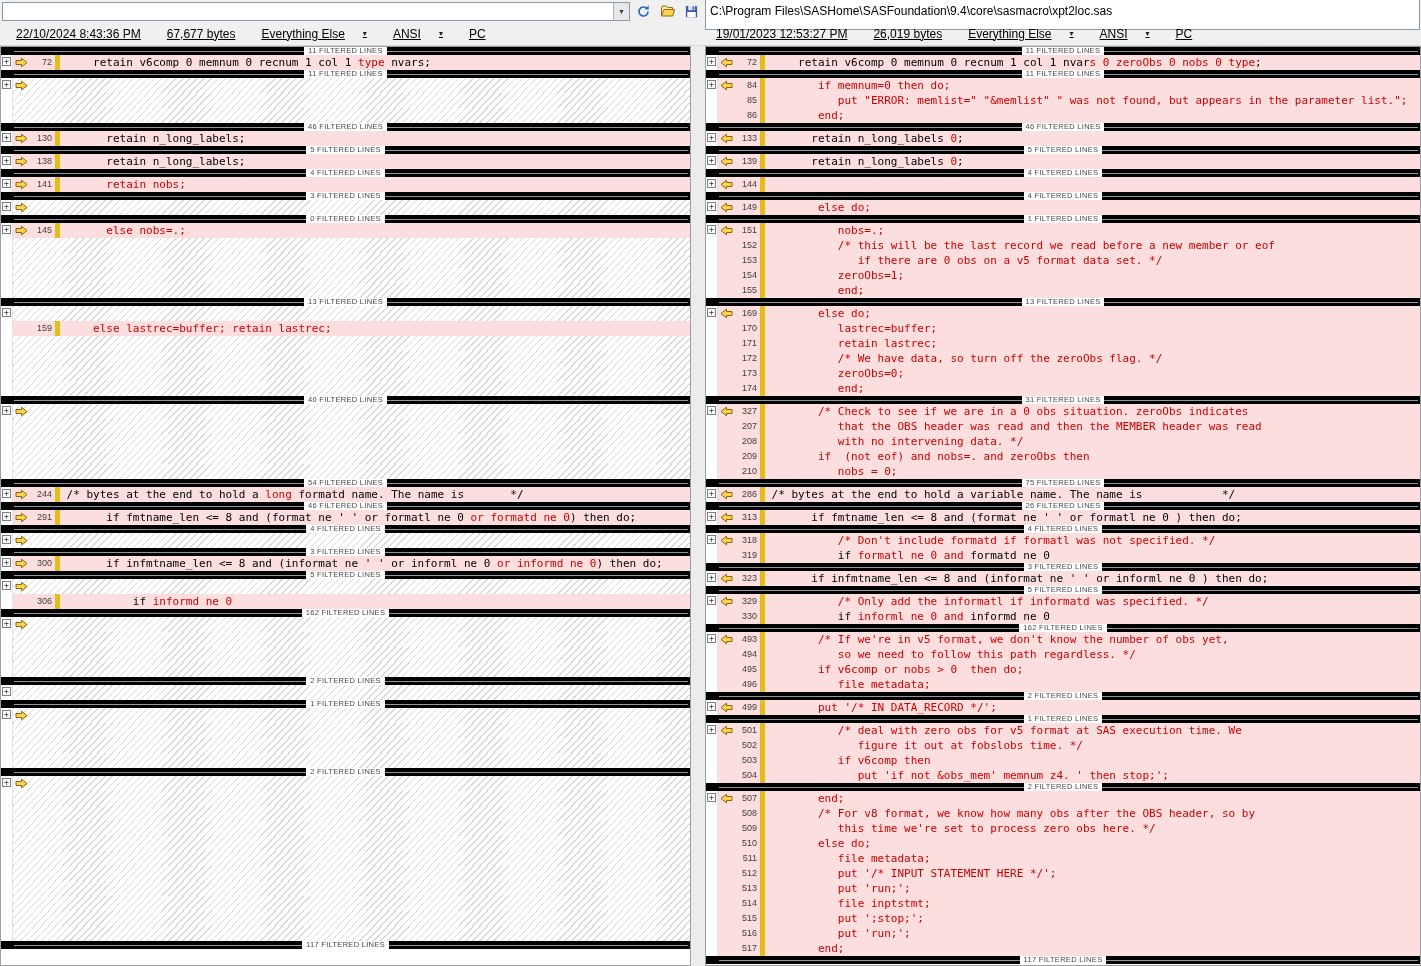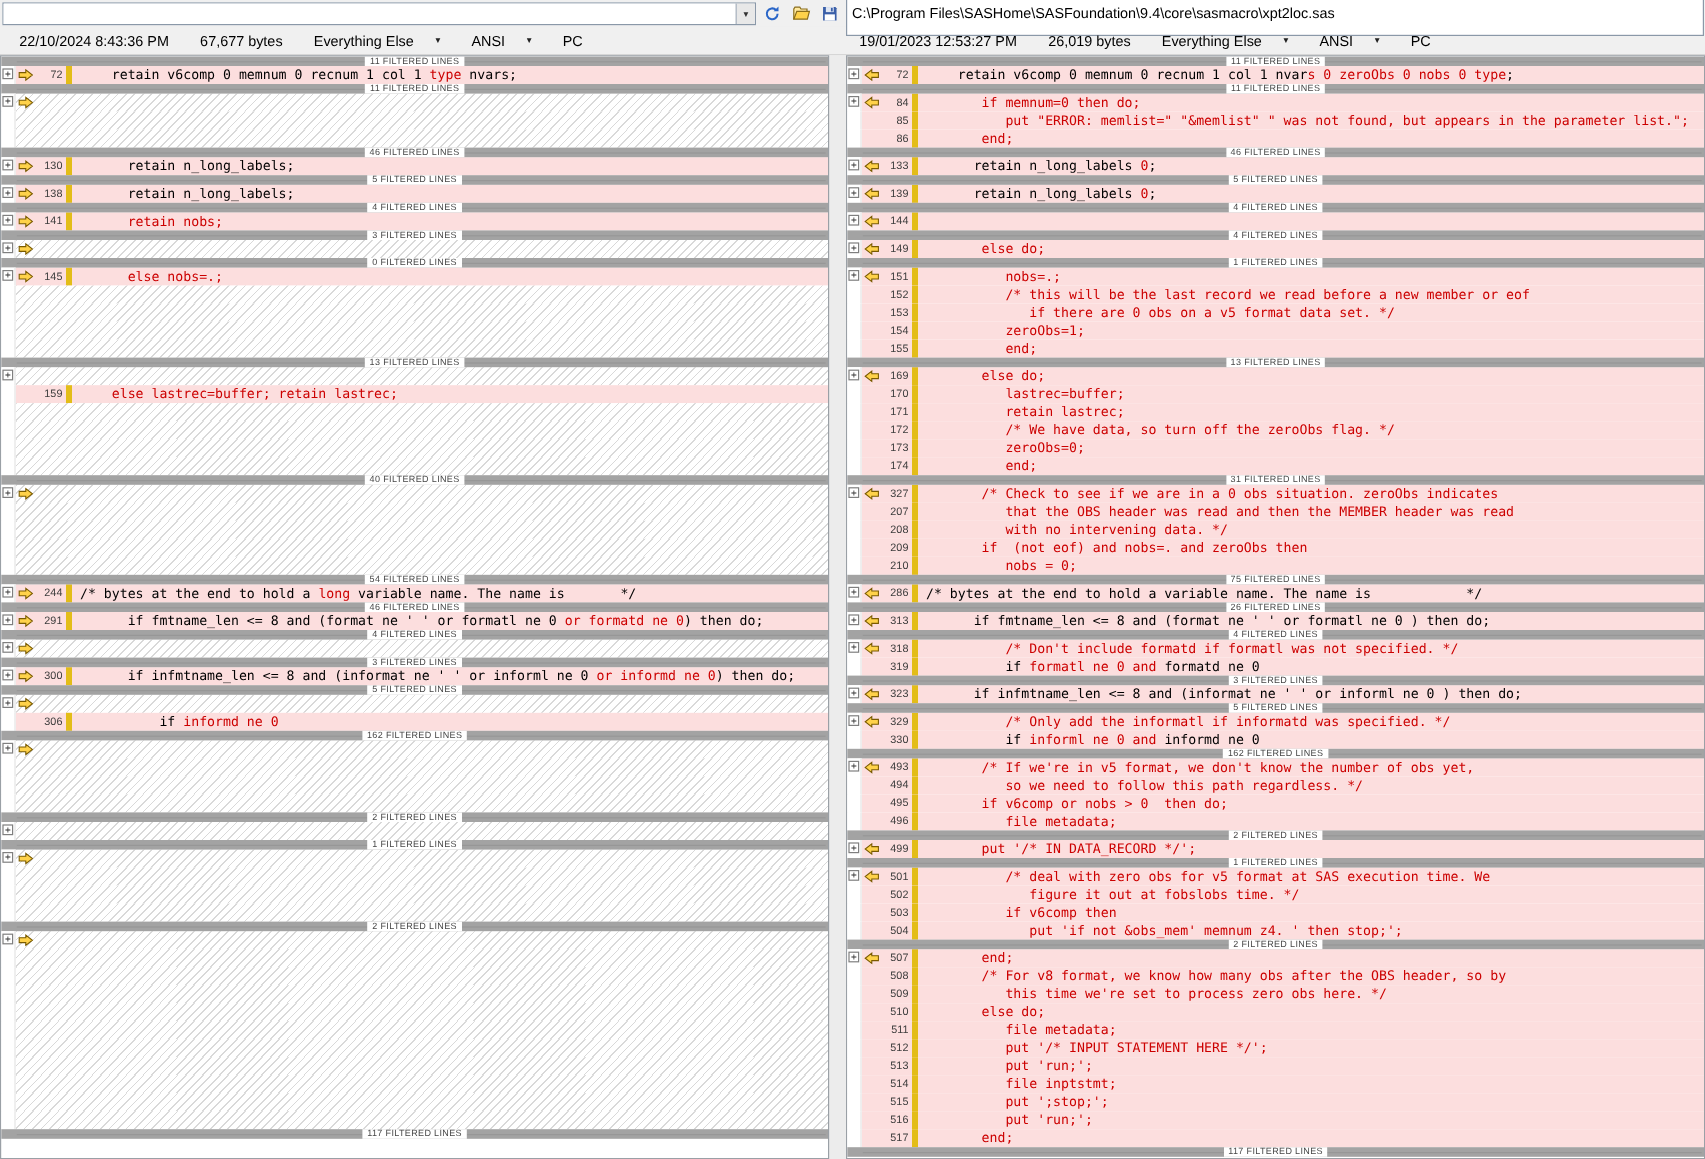--- a/index.html
+++ b/index.html
@@ -14,21 +14,21 @@
   .combo-arrow { width:16px; border:0; border-left:1px solid #aab4c0; background:#e8e8e8; font-size:8px; color:#333; cursor:default; }
   .tbtn { width:21px; height:20px; border:1px solid transparent; background:transparent; display:flex; align-items:center; justify-content:center; padding:0; }
   .path-right { flex:1; padding:1px 1px 1px 0; }
   .path-right input { width:100%; height:37px; border:1px solid #8a98a8; font:12px "Liberation Sans",sans-serif; padding:12px 4px; background:#fff; }
 
   
   .infobar { height:24px; display:flex; align-items:center; background:#f0f0f0; border-bottom:1px solid #d6d6d6; font-size:12px; color:#000; }
   .info-half { display:flex; align-items:center; }
   .info-left { width:705px; padding-left:16px; }
   .info-right { flex:1; padding-left:11px; }
-  .info-half > * { margin-right:26px; white-space:nowrap; }
+  .info-half > * { margin-right:26px; white-space:nowrap;text-decoration:underline; }
   .dd { display:inline-flex; align-items:center; gap:18px; cursor:default; }
   .caret { font-size:8px; color:#222; }
 
   
   .main { height:920px; display:flex; background:#ececec; }
   .pane { background:#fff; border:1px solid #9aa0a6; overflow:hidden; }
   #left-pane { width:691px; }
   .divider { width:14px; }
   #right-pane { flex:1; }
 
@@ -40,21 +40,21 @@
   .cell.diff { background:#fcdede; }
   .cell.gap { background:repeating-linear-gradient(135deg,#d9d9d9 0px,#d9d9d9 1px,#ffffff 1px,#ffffff 5px); }
   .arrowcol { width:16px; flex:none; display:flex; align-items:center; justify-content:center; }
   .numcol { width:26px; flex:none; font:9px "Liberation Sans",sans-serif; color:#3c3c3c; text-align:right; padding-right:3px; line-height:15px; }
   .markcol { width:5px; flex:none; }
   .markcol.on { background:#e3bd18; }
   .codetext { flex:1; min-width:0; font:11px "DejaVu Sans Mono",monospace; line-height:15px; white-space:pre; overflow:hidden; }
   .codetext .k { color:#000; }
   .codetext .r { color:#cc0000; }
 
-  .seprow { height:8px; position:relative; display:flex; align-items:flex-end; justify-content:center; background:#a3a3a3; }
+  .seprow { height:8px; position:relative; display:flex; align-items:flex-end; justify-content:center; background:#000000; }
   .sepline { position:absolute; left:13px; right:2px; top:4px; border-top:1px solid #979797; }
   .seplabel { position:relative; background:#fff; padding:0 4px; font-size:7.5px; line-height:8px; color:#474747; letter-spacing:.3px; white-space:nowrap; }
 </style>
 </head>
 <body>
 
 <div class="topbar">
   <div class="path-left">
     <div class="combo">
       <input value="" style="">
@@ -379,21 +379,21 @@
             <span class="plusbox">+</span>
           </div>
           <div class="cell diff">
             <div class="arrowcol">
               <svg width="13" height="11" viewBox="0 0 13 11">
                 <path d="M1 3.5H6.5V1.2L12 5.5 6.5 9.8V7.5H1Z" fill="#ffd24a" stroke="#7a5b00" stroke-width="0.9"></path>
               </svg>
             </div>
             <div class="numcol">244</div>
             <div class="markcol on"></div>
-            <div class="codetext"><span class="k"> /* bytes at the end to hold a </span><span class="r">long</span><span class="k"> variable name. The name is       */</span></div>
+            <div class="codetext"><span class="k"> /* bytes at the end to hold a </span><span class="r">long</span><span class="k"> formatd name. The name is       */</span></div>
           </div>
         </div>
         <div class="seprow">
           <div class="sepline"></div>
           <span class="seplabel">46 FILTERED LINES</span>
         </div>
         <div class="row">
           <div class="pluscol">
             <span class="plusbox">+</span>
           </div>

